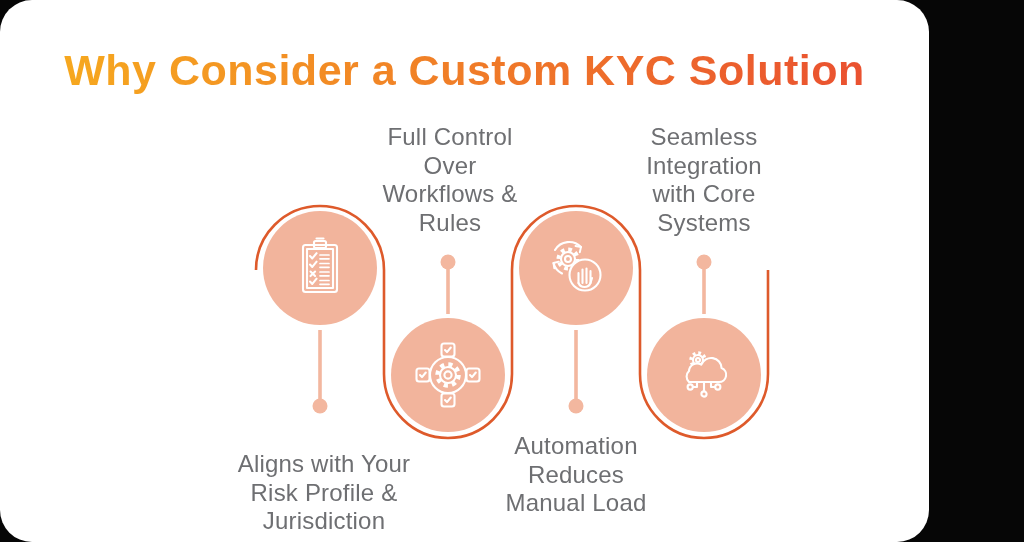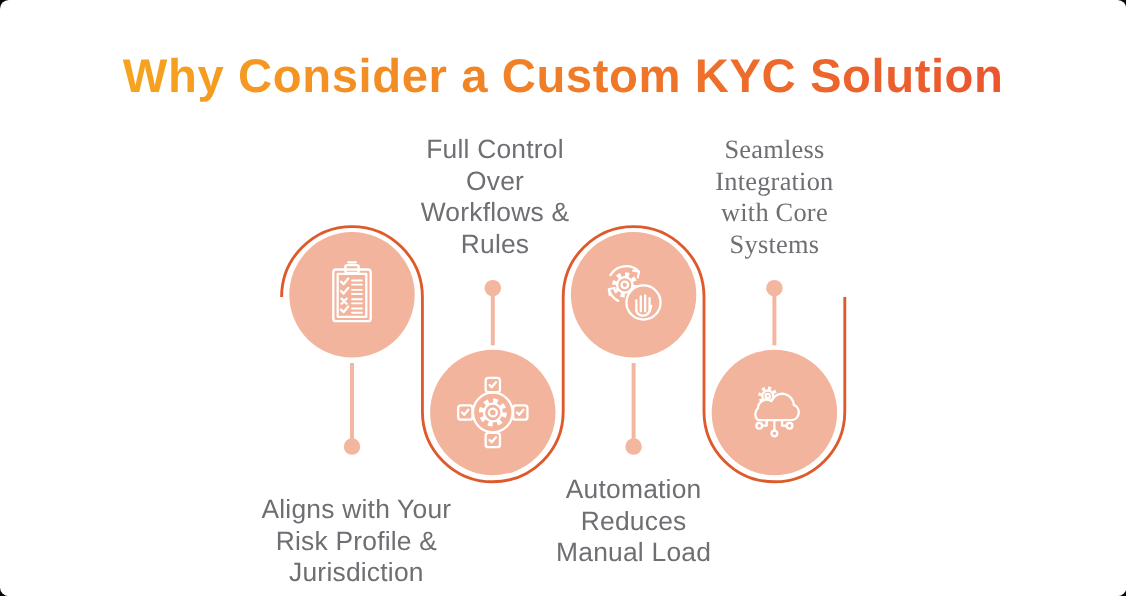--- a/index.html
+++ b/index.html
@@ -15,23 +15,23 @@
   }
   * { margin: 0; padding: 0; box-sizing: border-box; }
   html, body {
     width: 1024px; height: 542px;
     background: var(--outer-bg);
     font-family: "Liberation Sans", sans-serif;
     overflow: hidden;
   }
   .card {
     position: relative;
-    width: 1024px; height: 542px;
+    width: 929px; height: 542px;
     background: var(--card-bg);
-    border-radius: 8px;
+    border-radius: 32px;
     overflow: hidden;
   }
   .title {
     position: absolute;
     top: 46px; left: 0;
     width: 100%;
     text-align: center;
     font-size: 43px;
     font-weight: bold;
     letter-spacing: 0.5px;
@@ -63,21 +63,21 @@
     text-align: center;
     white-space: pre-line;
     color: var(--label-text);
     font-size: 24px;
     line-height: 28.5px;
     letter-spacing: 0.2px;
   }
   .label-1 { left: 209px; top: 432px; margin-top: 18px; }
   .label-2 { left: 335px; top: 123px; }
   .label-3 { left: 461px; top: 432px; text-align: center; }
-  .label-4 { left: 589px; top: 123px; font-family: Liberation Serif, serif; }
+  .label-4 { left: 589px; top: 123px; }
 </style>
 </head>
 <body>
 
 <div class="card">
 
   <h1 class="title">Why Consider a Custom KYC Solution</h1>
 
   <svg class="diagram" viewBox="0 0 1024 542" xmlns="http://www.w3.org/2000/svg">
 

